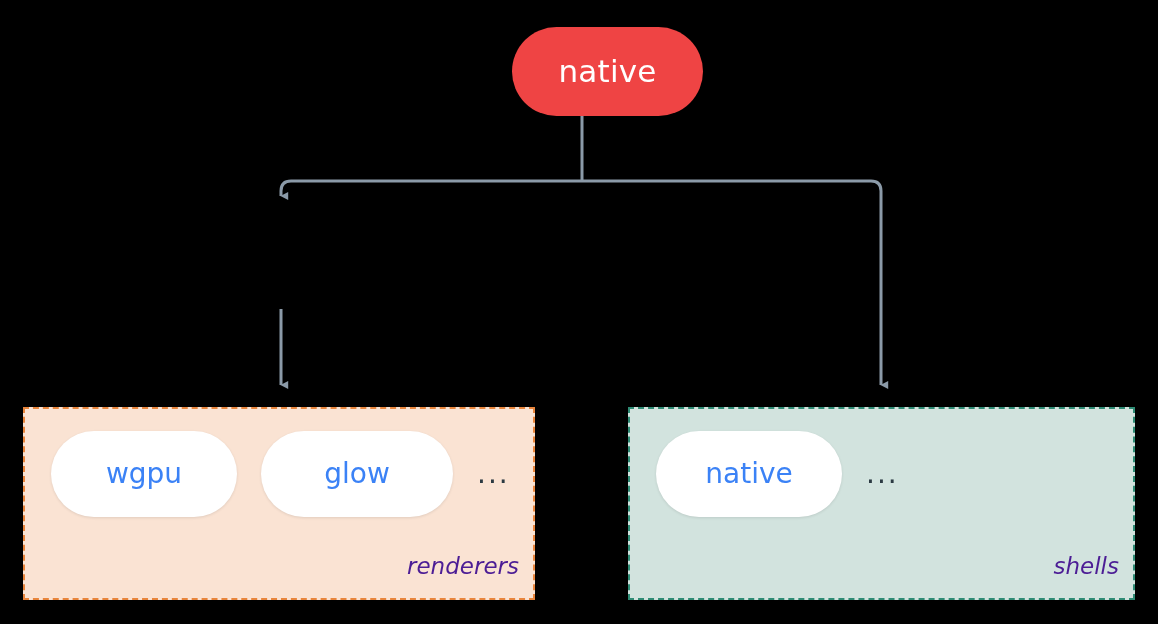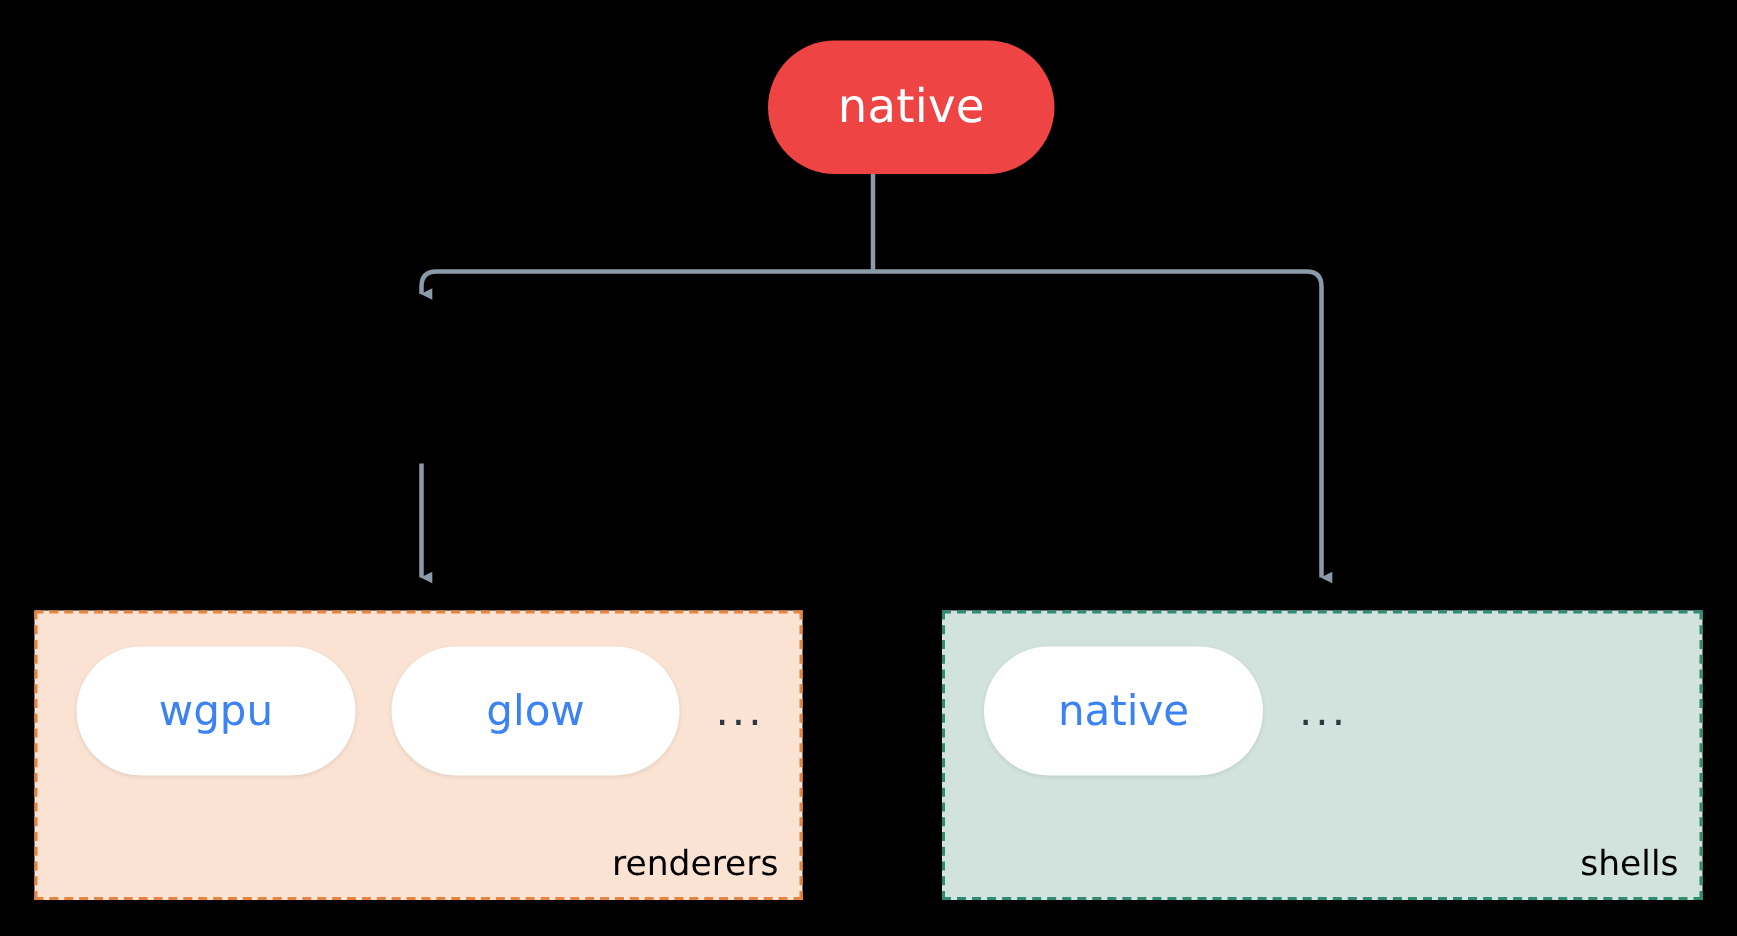--- a/index.html
+++ b/index.html
@@ -73,25 +73,26 @@
     left: 628px;
     top: 407px;
     width: 507px;
     height: 193px;
     background: #d2e3de;
     border-color: #2e8b74;
   }
   .group-label {
     position: absolute;
     right: 14px;
-    bottom: 10px;
+    bottom: 20px;
     font-size: 23px;
-    color: #000000;
+    color: #4c1d95;
     line-height: 1;
     white-space: nowrap;
+    font-style: italic;
   }
   
   .pill-row {
     position: absolute;
     left: 26px;
     top: 22px;
     display: flex;
     align-items: center;
   }
   .pill {

